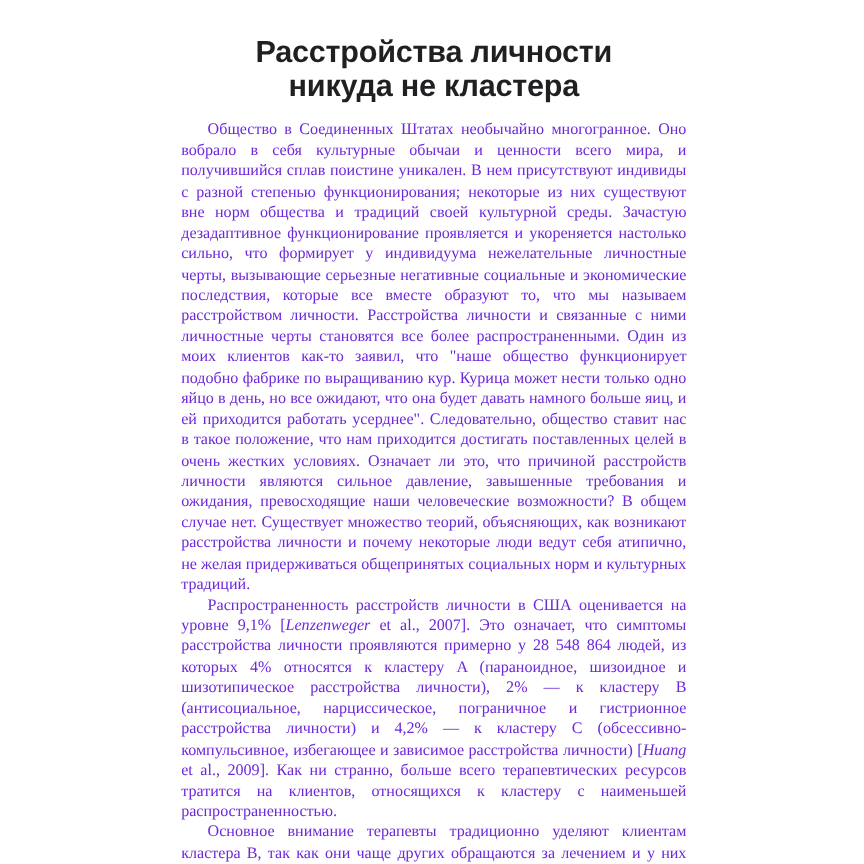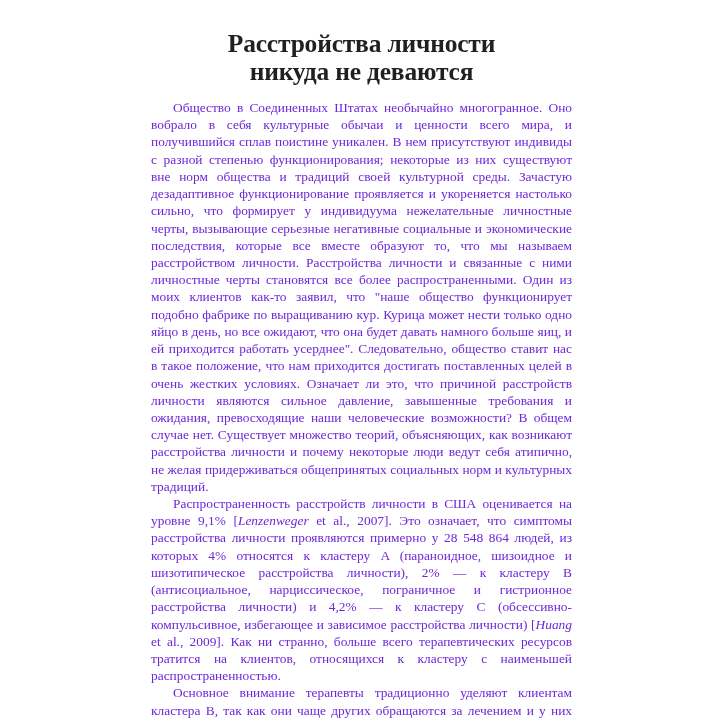--- a/index.html
+++ b/index.html
@@ -28,21 +28,21 @@
   
   #title-block {
     position: absolute;
     left: 151px;
     top: 30px;
     width: 421px;
     text-align: center;
   }
 
   .title-line {
-    font-family: Liberation Serif, serif;
+    font-family: Liberation Sans, sans-serif;
     font-weight: 700;
     font-size: 25.5px;
     line-height: 28px;
     letter-spacing: -0.2px;
     color: #211f22;
     white-space: nowrap;
   }
 
   
   #body-text {
@@ -70,21 +70,21 @@
     font-style: italic;
   }
 </style>
 </head>
 <body>
 
 <div id="page">
 
   <div id="title-block">
     <div class="title-line">Расстройства личности</div>
-    <div class="title-line">никуда не деваются</div>
+    <div class="title-line">никуда не кластера</div>
   </div>
 
   <div id="body-text">
 
     <p class="para">Общество в Соединенных Штатах необычайно многогранное. Оно вобрало в себя культурные обычаи и ценности всего мира, и получившийся сплав поистине уникален. В нем присутствуют индивиды с разной степенью функционирования; некоторые из них существуют вне норм общества и традиций своей культурной среды. Зачастую дезадаптивное функционирование проявляется и укореняется настолько сильно, что формирует у индивидуума нежелательные личностные черты, вызывающие серьезные негативные социальные и экономические последствия, которые все вместе образуют то, что мы называем расстройством личности. Расстройства личности и связанные с ними личностные черты становятся все более распространенными. Один из моих клиентов как-то заявил, что "наше общество функционирует подобно фабрике по выращиванию кур. Курица может нести только одно яйцо в день, но все ожидают, что она будет давать намного больше яиц, и ей приходится работать усерднее". Следовательно, общество ставит нас в такое положение, что нам приходится достигать поставленных целей в очень жестких условиях. Означает ли это, что причиной расстройств личности являются сильное давление, завышенные требования и ожидания, превосходящие наши человеческие возможности? В общем случае нет. Существует множество теорий, объясняющих, как возникают расстройства личности и почему некоторые люди ведут себя атипично, не желая придерживаться общепринятых социальных норм и культурных традиций.</p>
 
     <p class="para">
       <span>Распространенность расстройств личности в США оценивается на уровне 9,1% [</span><span class="cite">Lenzenweger</span><span> et al., 2007]. Это означает, что симптомы расстройства личности проявляются примерно у 28 548 864 людей, из которых 4% относятся к кластеру A (параноидное, шизоидное и шизотипическое расстройства личности), 2% — к кластеру B (антисоциальное, нарциссическое, пограничное и гистрионное расстройства личности) и 4,2% — к кластеру C (обсессивно-компульсивное, избегающее и зависимое расстройства личности) [</span><span class="cite">Huang</span><span> et al., 2009]. Как ни странно, больше всего терапевтических ресурсов тратится на клиентов, относящихся к кластеру с наименьшей распространенностью.</span>
     </p>
 

